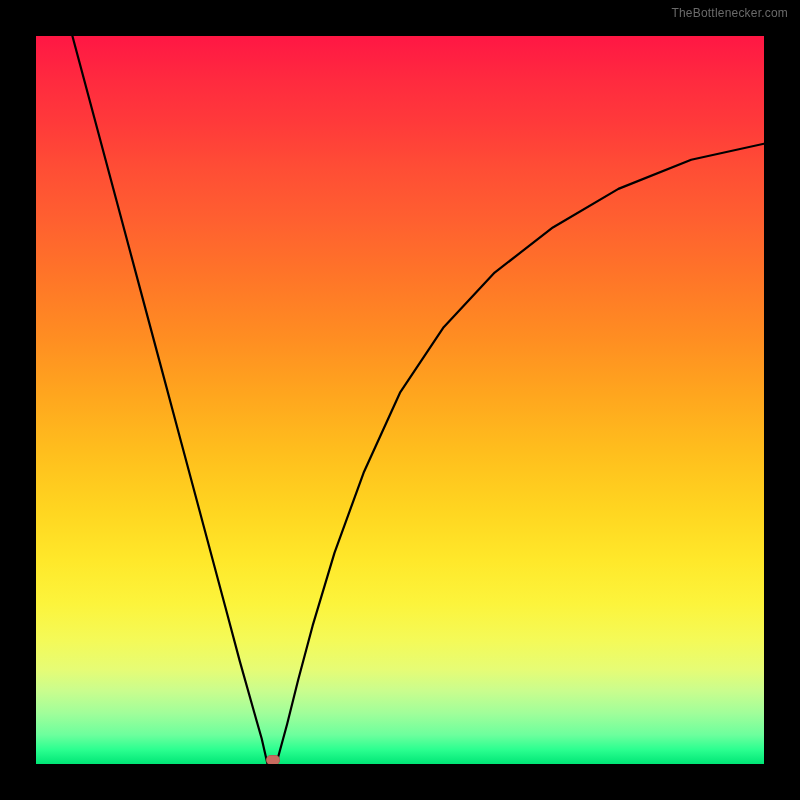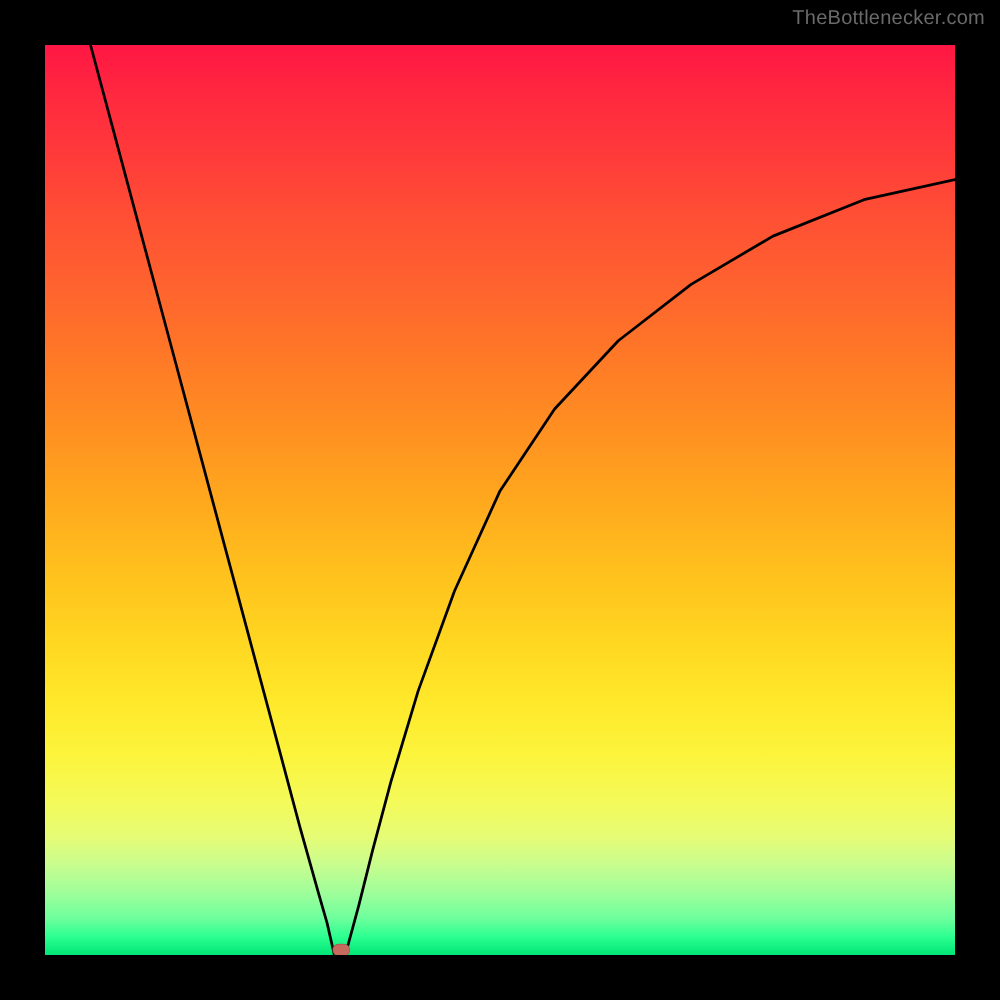--- a/index.html
+++ b/index.html
@@ -63,21 +63,21 @@
     border-radius: 5px;
     background: #c86b5f;
     transform: translate(-50%, -50%);
     box-shadow: 0 0 0 0.5px rgba(0,0,0,0.2) inset;
   }
   .watermark {
     position: absolute;
     top: 6px;
     right: 12px;
     color: #6a6a6a;
-    font-size: 16px;
+    font-size: 12px;
     letter-spacing: 0.2px;
     font-weight: 500;
     user-select: none;
   }
 </style>
 </head>
 <body>
 
 <div class="frame">
   <div class="watermark">TheBottlenecker.com</div>

